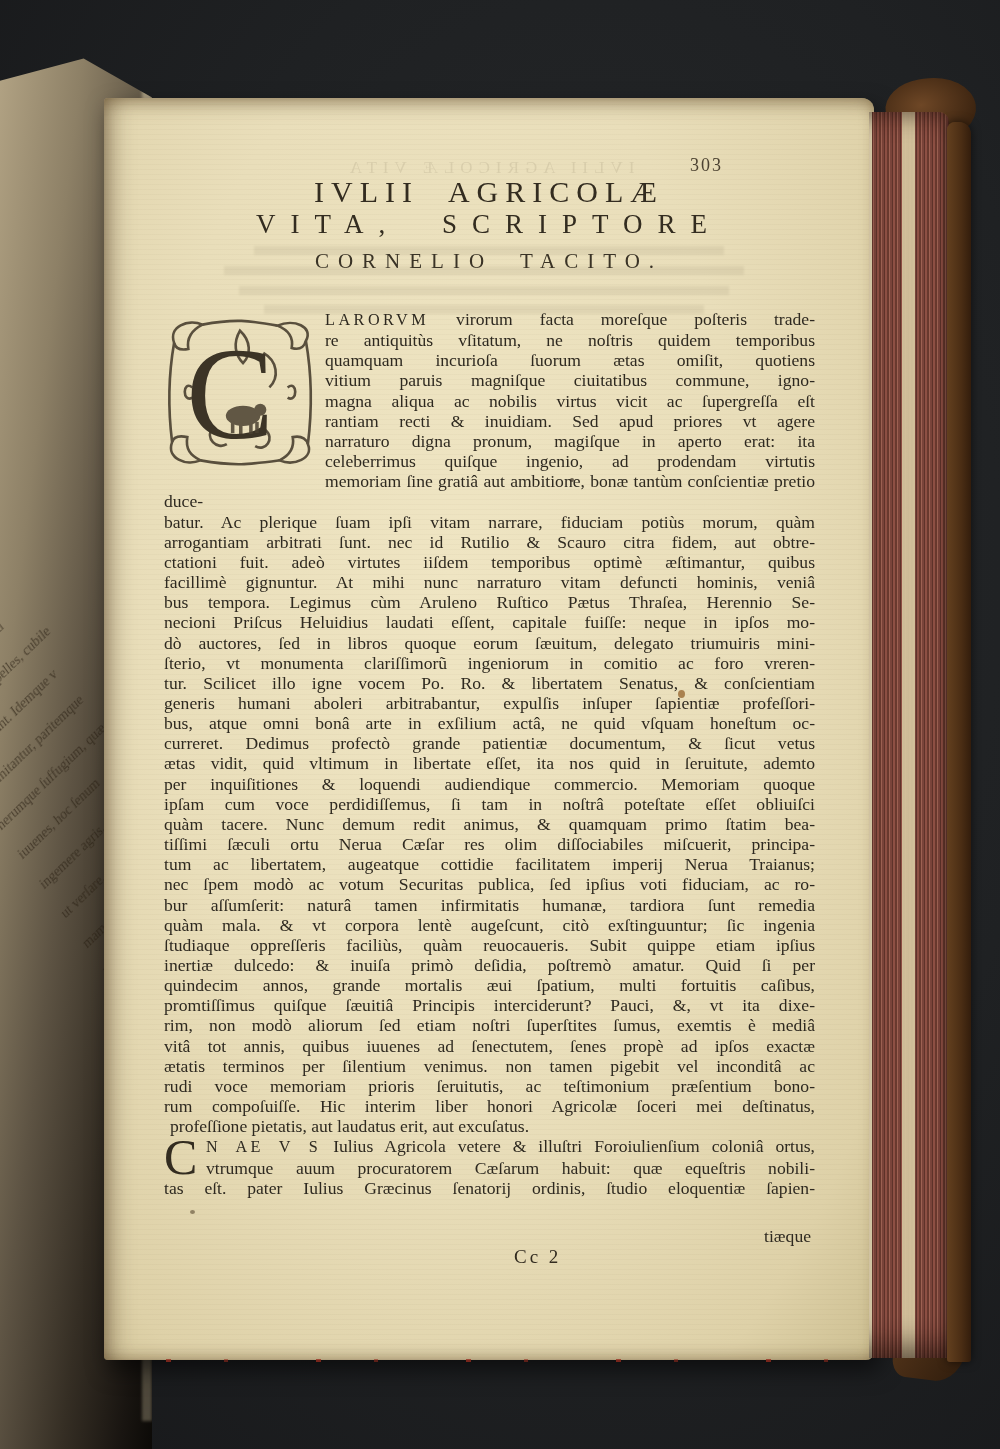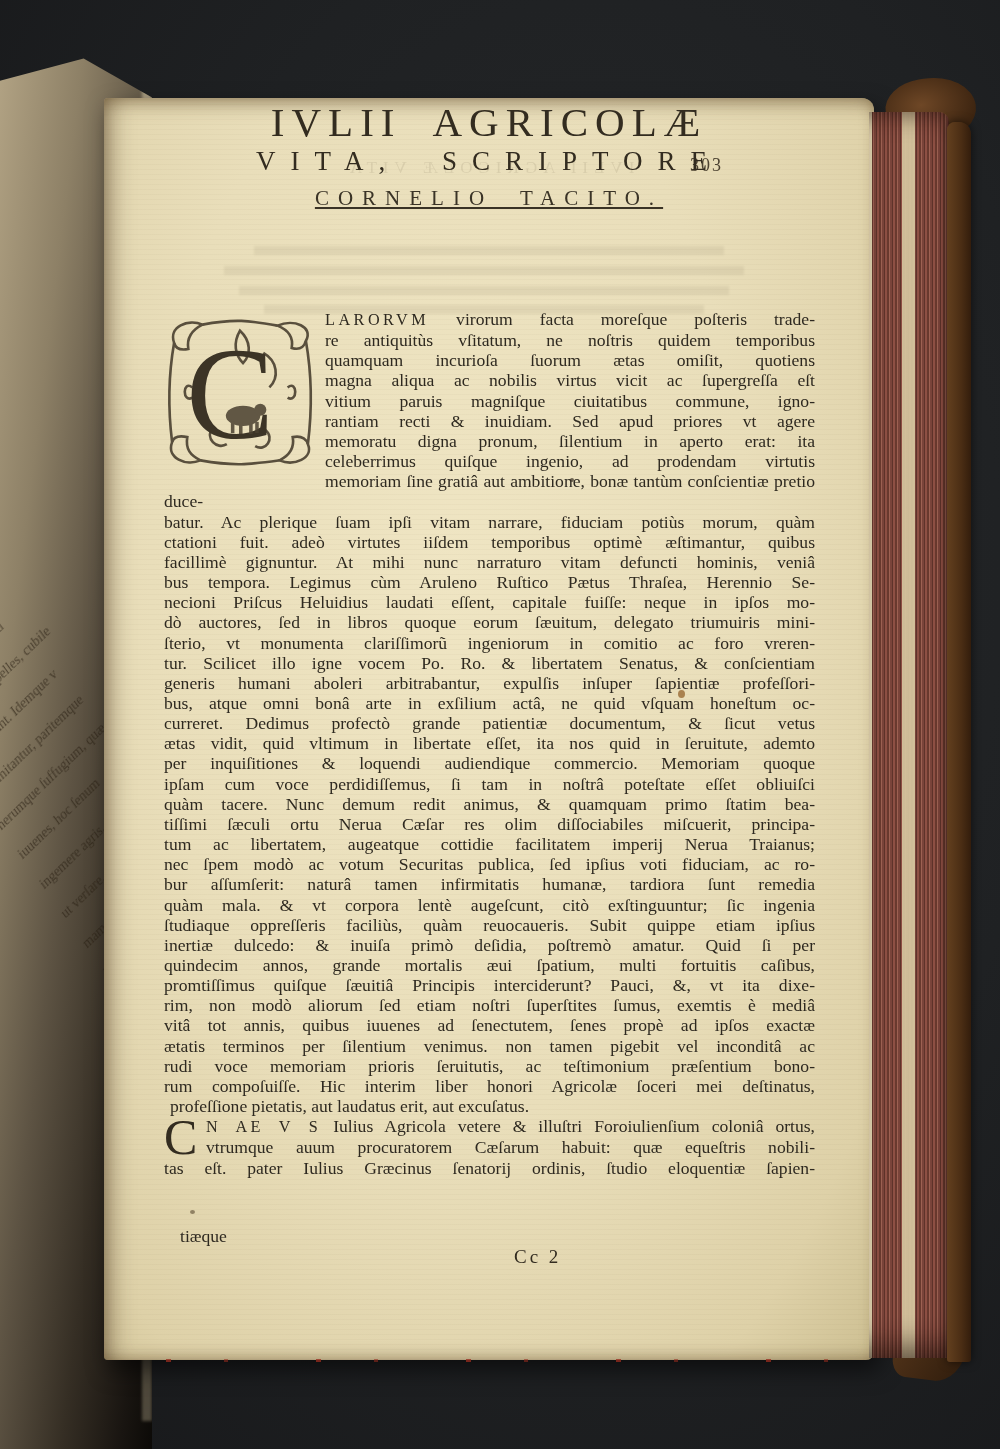--- a/index.html
+++ b/index.html
@@ -63,35 +63,35 @@
 
   
   .ghost-title { position:absolute; left:55px; top:60px; width:660px; text-align:center;
     transform:scaleX(-1); opacity:.13; filter:blur(.7px);
     font-size:17px; letter-spacing:6px; color:#6d6149; }
   .ghost-bar { position:absolute; opacity:.09; filter:blur(1.3px); background:#6d6149; height:9px; }
 
   .pagenum { position:absolute; left:586px; top:57px; font-size:18px; letter-spacing:2px; color:#4c4231; }
 
   .titles { position:absolute; left:55px; top:0; width:660px; text-align:center; color:#332c20; }
-  .title1 { font-size:41px; letter-spacing:7px; word-spacing:16px;font-family:Liberation Serif, serif; }
+  .title1 { margin-top:77px; font-size:30px; letter-spacing:7px; word-spacing:16px;font-family:Liberation Serif, serif; }
   .title2 { margin-top:0; font-size:27px; letter-spacing:15px; word-spacing:20px; }
-  .title3 { margin-top:9px;  font-size:21px; letter-spacing:9px;  word-spacing:13px; color:#3a3326;text-decoration:underline; }
+  .title3 { margin-top:9px;  font-size:21px; letter-spacing:9px;  word-spacing:13px; color:#3a3326; }
 
   .body { position:absolute; left:60px; top:211px; width:651px;
     color:#2e2920; font-size:17.6px; line-height:20.15px; }
   .line { text-align:justify; text-align-last:justify; }
   .lines-full .line:last-child { text-align-last:left;margin-left:6px; }   
   .lead { letter-spacing:3.5px; font-size:.92em; }
 
   .initial-box { float:left; width:152px; height:161px; margin:3px 9px 0 0; }
   .initial2 { float:left; width:42px; height:40px; font-size:50px; line-height:42px; color:#332c20; }
 
   .footer-sig { position:absolute; left:410px; top:1148px; font-size:19px; letter-spacing:3px; color:#332c20; }
-  .catchword  { position:absolute; left:76px; top:1128px; width:651px; 
+  .catchword  { position:absolute; left:56px; top:1128px; width:651px; text-align:right;
     font-size:17.6px; color:#2e2920; }
 </style>
 </head>
 <body>
 
 <div class="scene">
 
   <div class="prev-page">
     <div class="prev-text">
       <div class="frag">GER. LIB.</div>
@@ -164,29 +164,30 @@
               <rect x="90" y="104" width="3.5" height="11"></rect>
             </g>
           </svg>
         </div>
         <div class="line">
           <span class="lead">LARORVM</span><span> virorum facta moreſque poſteris trade-</span>
         </div>
         <div>
             <div class="line">re antiquitùs vſitatum, ne noſtris quidem temporibus</div>
             <div class="line">quamquam incurioſa ſuorum ætas omiſit, quotiens</div>
+            <div class="line">vitium paruis magniſque ciuitatibus commune, igno-</div>
             <div class="line">magna aliqua ac nobilis virtus vicit ac ſupergreſſa eſt</div>
-            <div class="line">vitium paruis magniſque ciuitatibus commune, igno-</div>
             <div class="line">rantiam recti &amp; inuidiam.  Sed apud priores vt agere</div>
-            <div class="line">memoratu digna pronum, ſilentium in aperto erat: ita</div>
+            <div class="line">narraturo digna pronum, magiſque in aperto erat: ita</div>
             <div class="line">celeberrimus quiſque ingenio, ad prodendam virtutis</div>
           </div>
         <div class="lines-full">
             <div class="line">memoriam ſine gratiâ aut ambitione, bonæ tantùm conſcientiæ pretio duce-</div>
             <div class="line">batur.  Ac plerique ſuam ipſi vitam narrare, fiduciam potiùs morum, quàm</div>
+            <div class="line">arrogantiam arbitrati ſunt. nec id Rutilio &amp; Scauro citra fidem, aut obtre-</div>
             <div class="line">ctationi fuit. adeò virtutes iiſdem temporibus optimè æſtimantur, quibus</div>
             <div class="line">facillimè gignuntur. At mihi nunc narraturo vitam defuncti hominis, veniâ</div>
             <div class="line">bus tempora. Legimus cùm Aruleno Ruſtico Pætus Thraſea, Herennio Se-</div>
             <div class="line">necioni Priſcus Heluidius laudati eſſent, capitale fuiſſe: neque in ipſos mo-</div>
             <div class="line">dò auctores, ſed in libros quoque eorum ſæuitum, delegato triumuiris mini-</div>
             <div class="line">ſterio, vt monumenta clariſſimorũ ingeniorum in comitio ac foro vreren-</div>
             <div class="line">tur. Scilicet illo igne vocem Po. Ro. &amp; libertatem Senatus, &amp; conſcientiam</div>
             <div class="line">generis humani aboleri arbitrabantur, expulſis inſuper ſapientiæ profeſſori-</div>
             <div class="line">bus, atque omni bonâ arte in exſilium actâ, ne quid vſquam honeſtum oc-</div>
             <div class="line">curreret.  Dedimus profectò grande patientiæ documentum, &amp; ſicut vetus</div>

